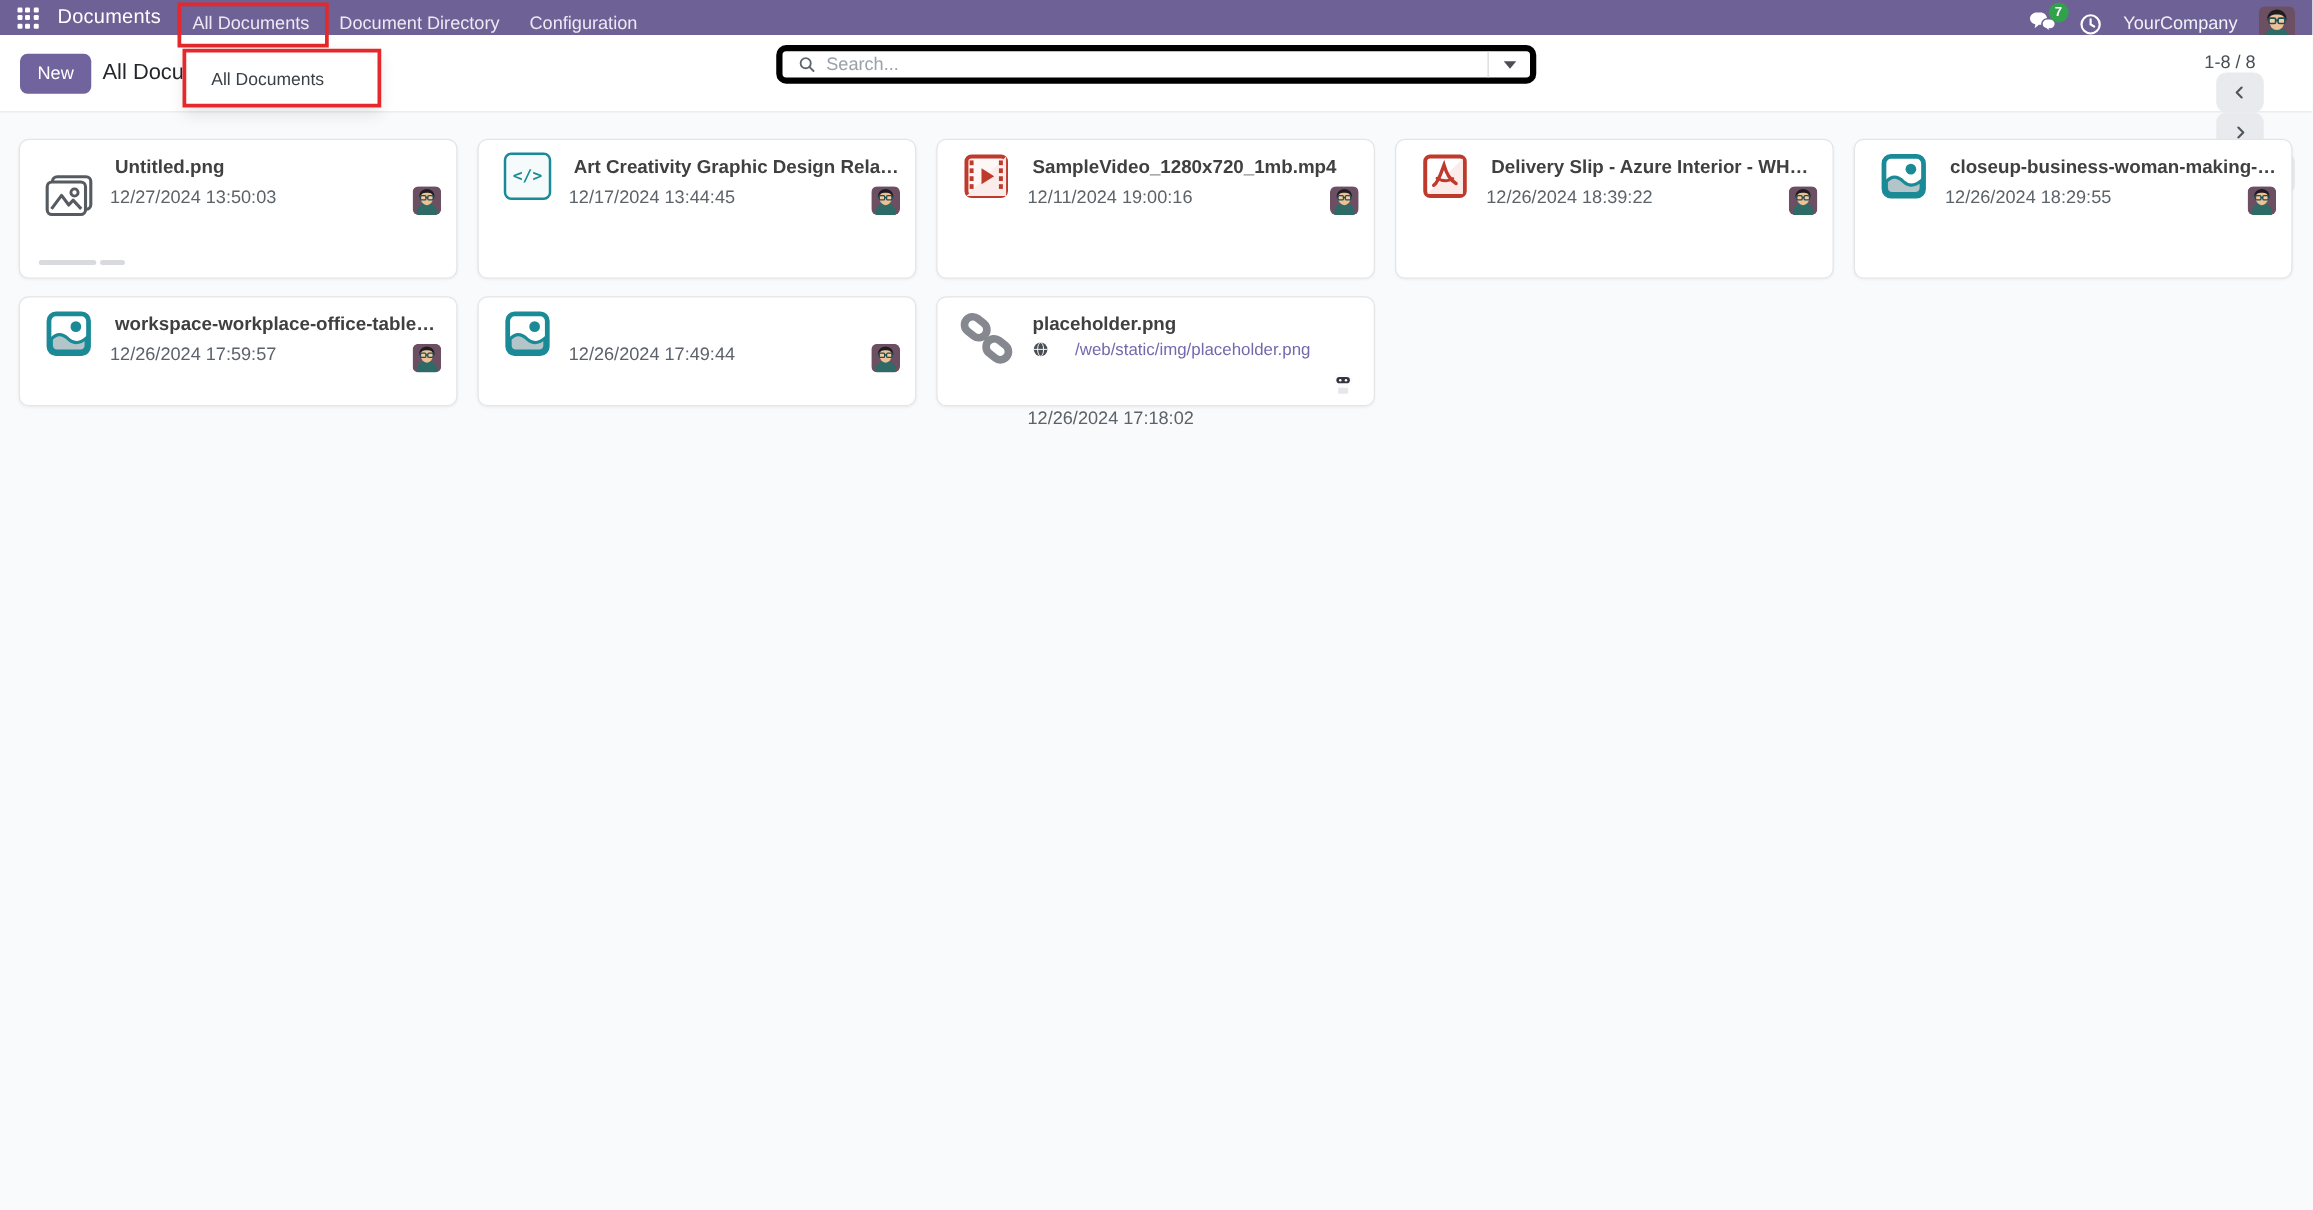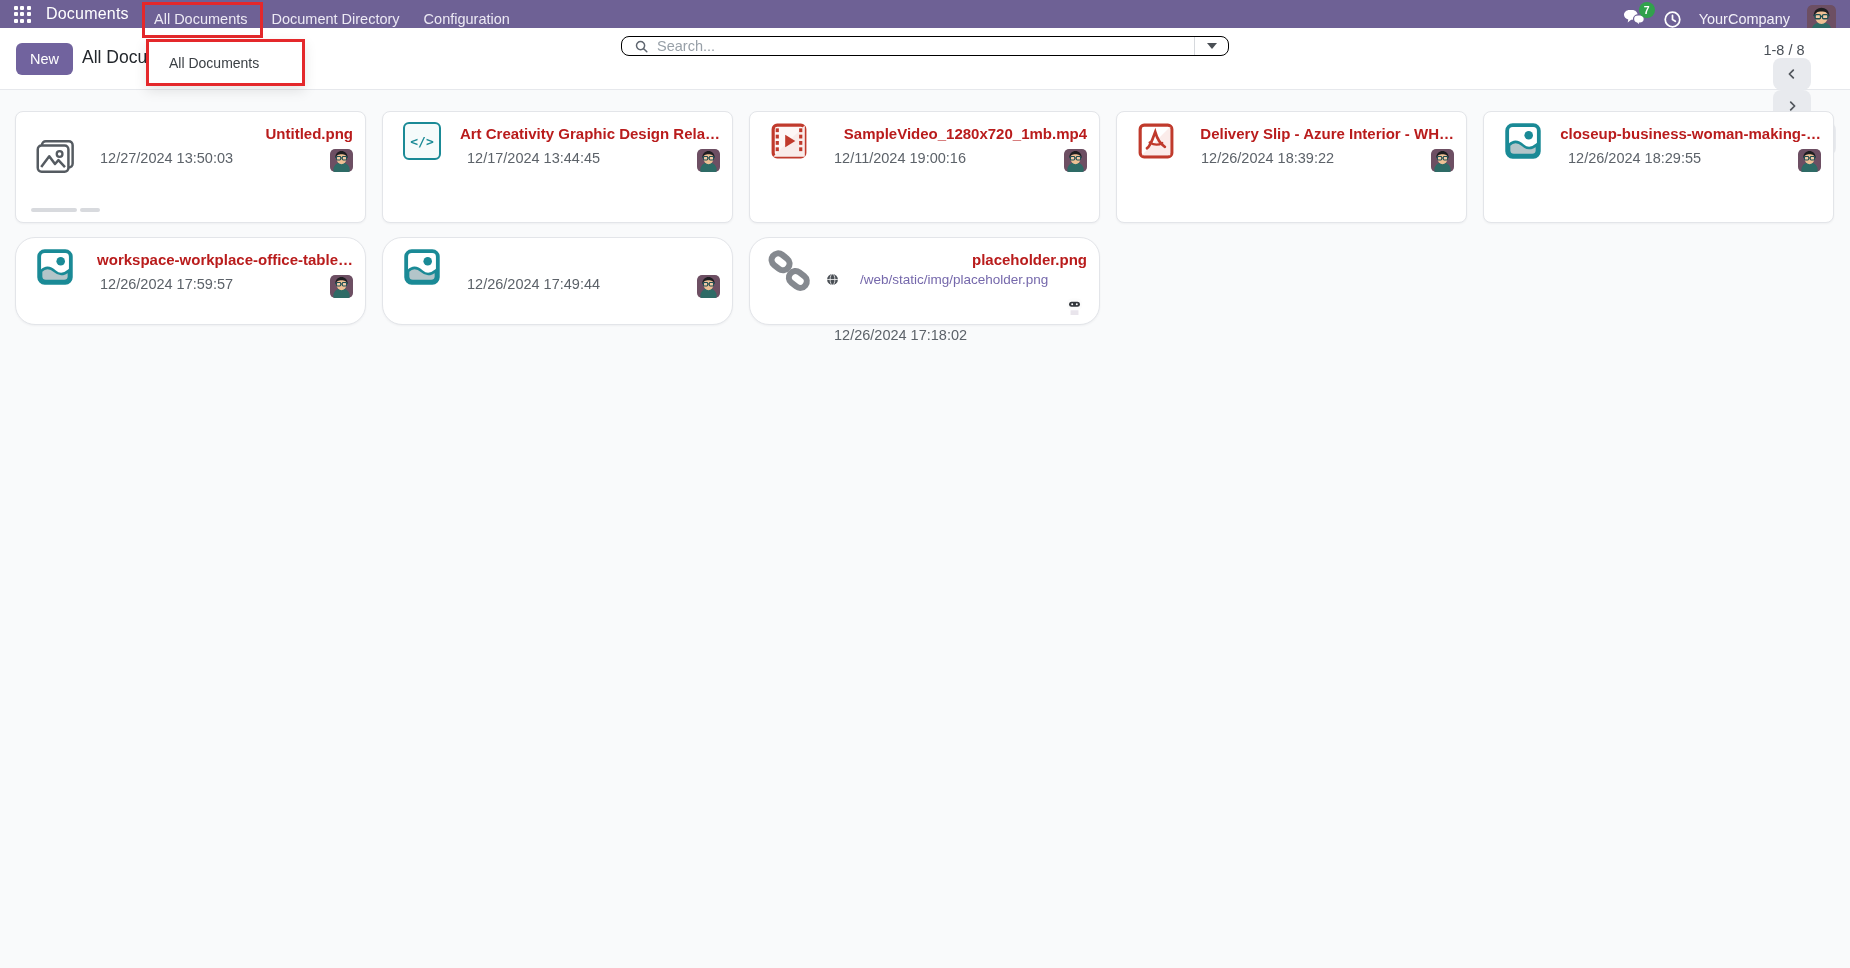--- a/index.html
+++ b/index.html
@@ -44,21 +44,21 @@
   }
   .breadcrumb { position:absolute; left:82px; top:19px; font-size:17.5px; color:#23272c; white-space:nowrap; }
   .favorites-dropdown {
     position:absolute; left:146px; top:11px; width:159px; height:47px; z-index:10;
     background:#fff; border:3px solid var(--annotation,#e4282b);
     box-shadow:0 5px 12px rgba(0,0,0,.10); display:flex; align-items:center;
   }
   .dropdown-item { padding-left:20px; font-size:14px; color:#3b4045; width:100%; cursor:pointer; }
   .searchbar {
     position:absolute; left:50%; transform:translateX(-50%); top:8px;
-    width:608px; height:20px; background:#fff; border:1px solid #000000; border-radius:8px;
+    width:608px; height:31px; background:#fff; border:5px solid #000000; border-radius:8px;
     display:flex; align-items:center;
   }
   .search-icon { margin:0 6px 0 12px; display:flex; }
   .searchbar input {
     flex:1; border:none; outline:none; font-size:14.5px; font-family:inherit; color:#3b4045; background:transparent;
   }
   .searchbar input::placeholder { color:#98a0a8; }
   .search-caret {
     width:34px; height:100%; border-left:1px solid #d6d9dd; display:flex; align-items:center; justify-content:center; cursor:pointer;
   }
@@ -75,28 +75,28 @@
   .vs-list { background:#e8eaee; border-radius:0 8px 8px 0; }
   
   .cards-grid {
     padding:21px 15px; display:flex; flex-wrap:wrap; gap:14px 16px; align-content:flex-start;
   }
   .card {
     position:relative; width:351px; background:#fff; border:1px solid #e3e5e9; border-radius:8px;
     box-shadow:0 1px 2px rgba(40,40,60,.05); cursor:pointer;
   }
   .card.tall { height:112px; }
-  .card.short { height:88px;border-radius:20px; }
+  .card.short { height:88px; }
   .icon-box { position:absolute; left:15px; top:10px; width:48px; height:48px; display:flex; align-items:flex-start; justify-content:center; }
   .icon-box.preview { top:24px; }
   .card-title {
-    padding:13px 12px 0 76px; font-size:15px; font-weight:700; color:#b91c1c;
-    white-space:nowrap; overflow:hidden;text-align:right;
-  }
-  .card-date { position:absolute; left:84px; top:38px; font-size:14.5px; color:#5c6269; white-space:nowrap;text-align:right; }
+    padding:13px 12px 0 76px; font-size:15px; font-weight:700; color:#404040;
+    white-space:nowrap; overflow:hidden;
+  }
+  .card-date { position:absolute; left:72px; top:38px; font-size:14.5px; color:#5c6269; white-space:nowrap;text-align:right; }
   .card.has-link .card-date { top:57px;margin-top:32px; }
   .card-link-row { position:absolute; left:76px; top:34px; display:flex; align-items:center; gap:21px; }
   .card-link { font-size:13.5px; color:var(--link,#7568ab); text-decoration:none; white-space:nowrap; }
   .owner-avatar { position:absolute; right:12px; top:37px; width:23px; height:23px; border-radius:5px; overflow:hidden; }
   .card.has-link .owner-avatar { top:54px; width:25px; height:25px; }
   .thumb-caption { position:absolute; left:15px; bottom:10px; display:flex; gap:3px; }
   .thumb-caption i { display:block; height:4px; border-radius:2px; background:#d8dade; }
   .tile {
     width:38px; height:38px; border-radius:6px; display:flex; align-items:center; justify-content:center;
   }

